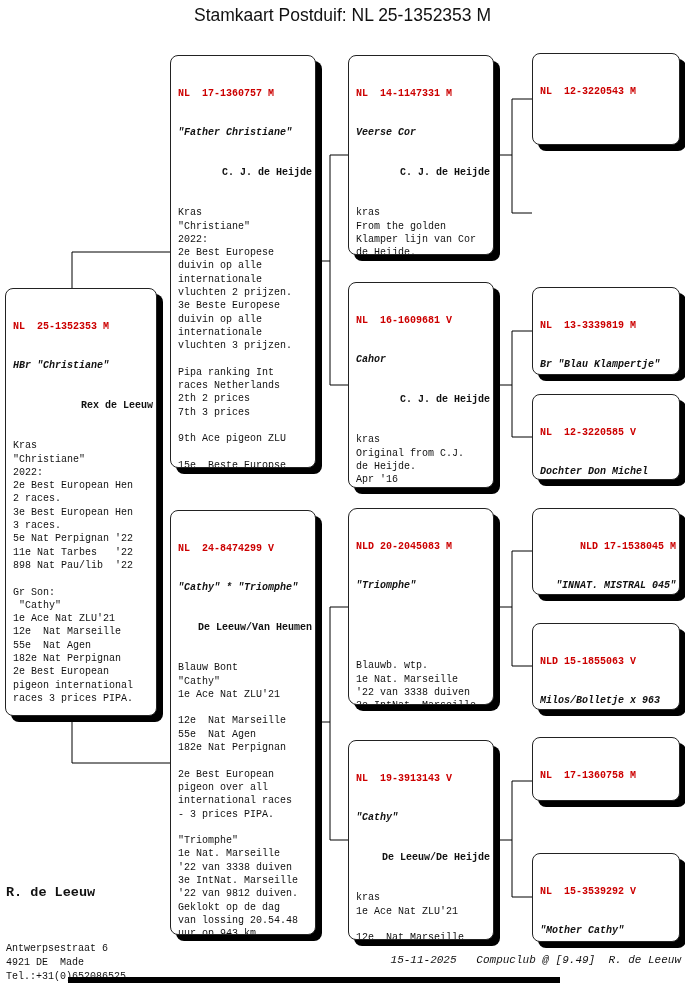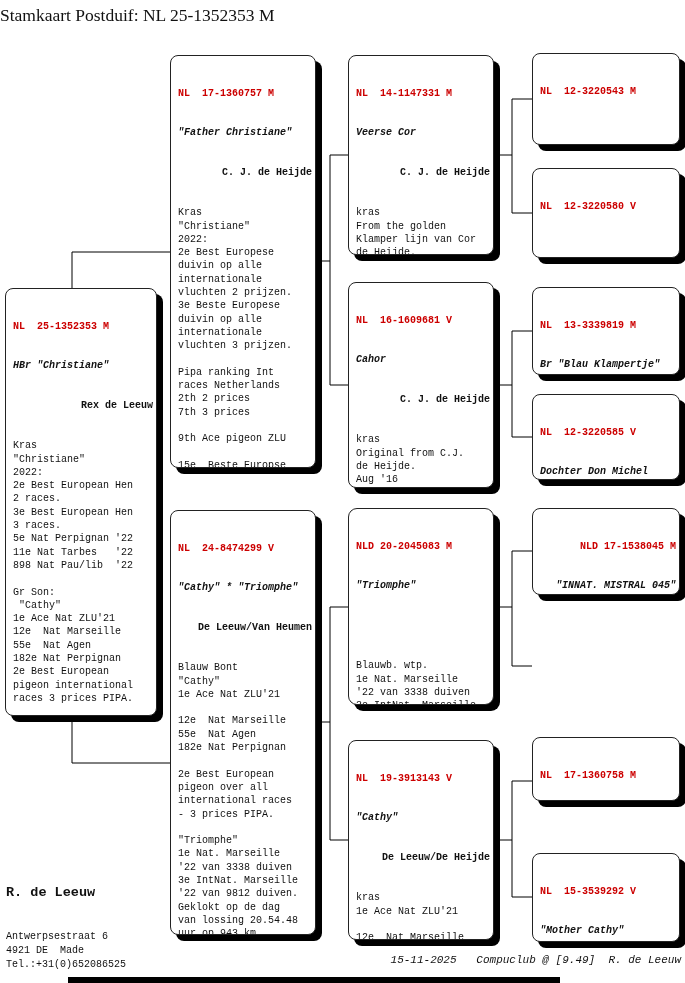--- a/index.html
+++ b/index.html
@@ -1,30 +1,30 @@
 <!DOCTYPE html>
 <html><head>
 <meta charset="utf-8">
 <style>
   html,body{margin:0;padding:0;background:#fff;}
   #page{position:relative;width:685px;height:983px;background:#fff;overflow:hidden;
         font-family:"Liberation Mono",monospace;}
-  .title{position:absolute;left:0;top:5px;width:100%;
-         font-family:Liberation Serif, serif;font-size:17.5px;color:#111;}
+  .title{position:absolute;left:0;top:5px;width:100%;text-align:center;
+         font-family:Liberation Sans, sans-serif;font-size:17.5px;color:#111;}
   svg.connectors{position:absolute;left:0;top:0;z-index:0;}
   .box{position:absolute;z-index:1;background:#fff;border:1.3px solid #222;border-radius:8px;
        box-shadow:6px 6px 0 #000;box-sizing:border-box;padding:4px 3px 3px 7px;
        font-size:10px;line-height:13.3px;white-space:pre;overflow:hidden;color:#111;}
   .box div{min-height:13.3px;}
   .ring{color:#cc0000;font-weight:bold;}
   .name{font-style:italic;font-weight:bold;}
   .breeder{font-weight:bold;text-align:right;}
   .owner{position:absolute;left:6px;top:858px;z-index:1;font-size:10px;line-height:14px;
          white-space:pre;color:#111;}
-  .owner .owner-name{font-size:13.5px;font-weight:bold;margin-bottom:2px;}
+  .owner .owner-name{font-size:13.5px;font-weight:bold;margin-bottom:14px;}
   .owner div{min-height:14px;}
   .footer{position:absolute;right:4px;top:954px;z-index:1;font-size:11px;font-style:italic;
           white-space:pre;color:#111;}
   .bottom-bar{position:absolute;left:68px;top:977px;width:492px;height:6px;background:#000;z-index:1;}
 </style>
 </head>
 <body>
 
 <div id="page">
 
@@ -68,21 +68,21 @@
     <div class="ring">NL  14-1147331 M</div>
     <div class="name">Veerse Cor</div>
     <div class="breeder">C. J. de Heijde</div>
     <div class="body"><div>kras</div><div>From the golden</div><div>Klamper lijn van Cor</div><div>de Heijde.</div></div>
   </div>
 
   <div class="box" style="left:348px;top:282px;width:146px;height:206px;">
     <div class="ring">NL  16-1609681 V</div>
     <div class="name">Cahor</div>
     <div class="breeder">C. J. de Heijde</div>
-    <div class="body"><div>kras</div><div>Original from C.J.</div><div>de Heijde.</div><div>Aug '16</div><div>from Cahor line.</div></div>
+    <div class="body"><div>kras</div><div>Original from C.J.</div><div>de Heijde.</div><div>Apr '16</div><div>from Cahor line.</div></div>
   </div>
 
   <div class="box" style="left:348px;top:508px;width:146px;height:197px;border-radius:9px;">
     <div class="ring">NLD 20-2045083 M</div>
     <div class="name">"Triomphe"</div>
     <div class="breeder"></div>
     <div class="body"><div>Blauwb. wtp.</div><div>1e Nat. Marseille</div><div>'22 van 3338 duiven</div><div>3e IntNat. Marseille</div></div>
   </div>
 
   <div class="box" style="left:348px;top:740px;width:146px;height:200px;">
@@ -92,26 +92,20 @@
     <div class="body"><div>kras</div><div>1e Ace Nat ZLU'21</div><div>&nbsp;</div><div>12e  Nat Marseille</div></div>
   </div>
 
   <div class="box" style="left:532px;top:53px;width:148px;height:92px;">
     <div class="ring">NL  12-3220543 M</div>
     <div class="name"></div>
     
     
   </div>
 
-  <div class="box" style="left:532px;top:168px;width:148px;height:90px;">
-    <div class="ring">NL  12-3220580 V</div>
-    <div class="name"></div>
-    
-    
-  </div>
 
   <div class="box" style="left:532px;top:287px;width:148px;height:88px;">
     <div class="ring">NL  13-3339819 M</div>
     <div class="name">Br "Blau Klampertje"</div>
     
     
   </div>
 
   <div class="box" style="left:532px;top:394px;width:148px;height:86px;">
     <div class="ring">NL  12-3220585 V</div>
@@ -120,20 +114,26 @@
     
   </div>
 
   <div class="box" style="left:532px;top:508px;width:148px;height:87px;text-align:right;">
     <div class="ring">NLD 17-1538045 M</div>
     <div class="name">"INNAT. MISTRAL 045"</div>
     
     
   </div>
 
+  <div class="box" style="left:532px;top:623px;width:148px;height:87px;">
+    <div class="ring">NLD 15-1855063 V</div>
+    <div class="name">Milos/Bolletje x 963</div>
+    
+    
+  </div>
 
   <div class="box" style="left:532px;top:737px;width:148px;height:64px;">
     <div class="ring">NL  17-1360758 M</div>
     <div class="name">"Father Cathy"</div>
     
     
   </div>
 
   <div class="box" style="left:532px;top:853px;width:148px;height:89px;">
     <div class="ring">NL  15-3539292 V</div>

